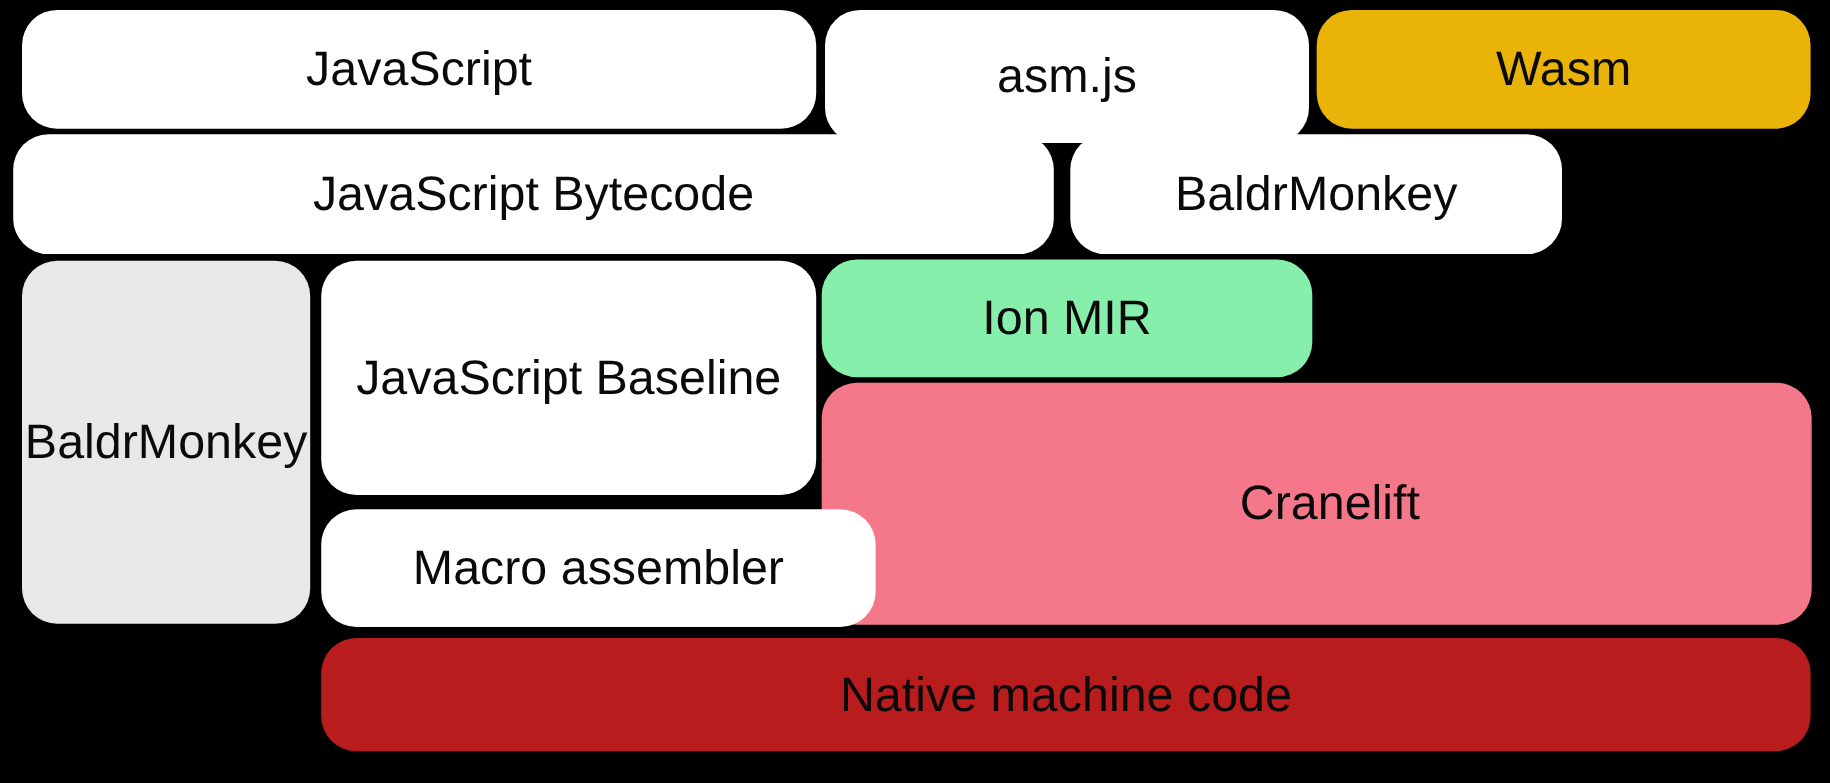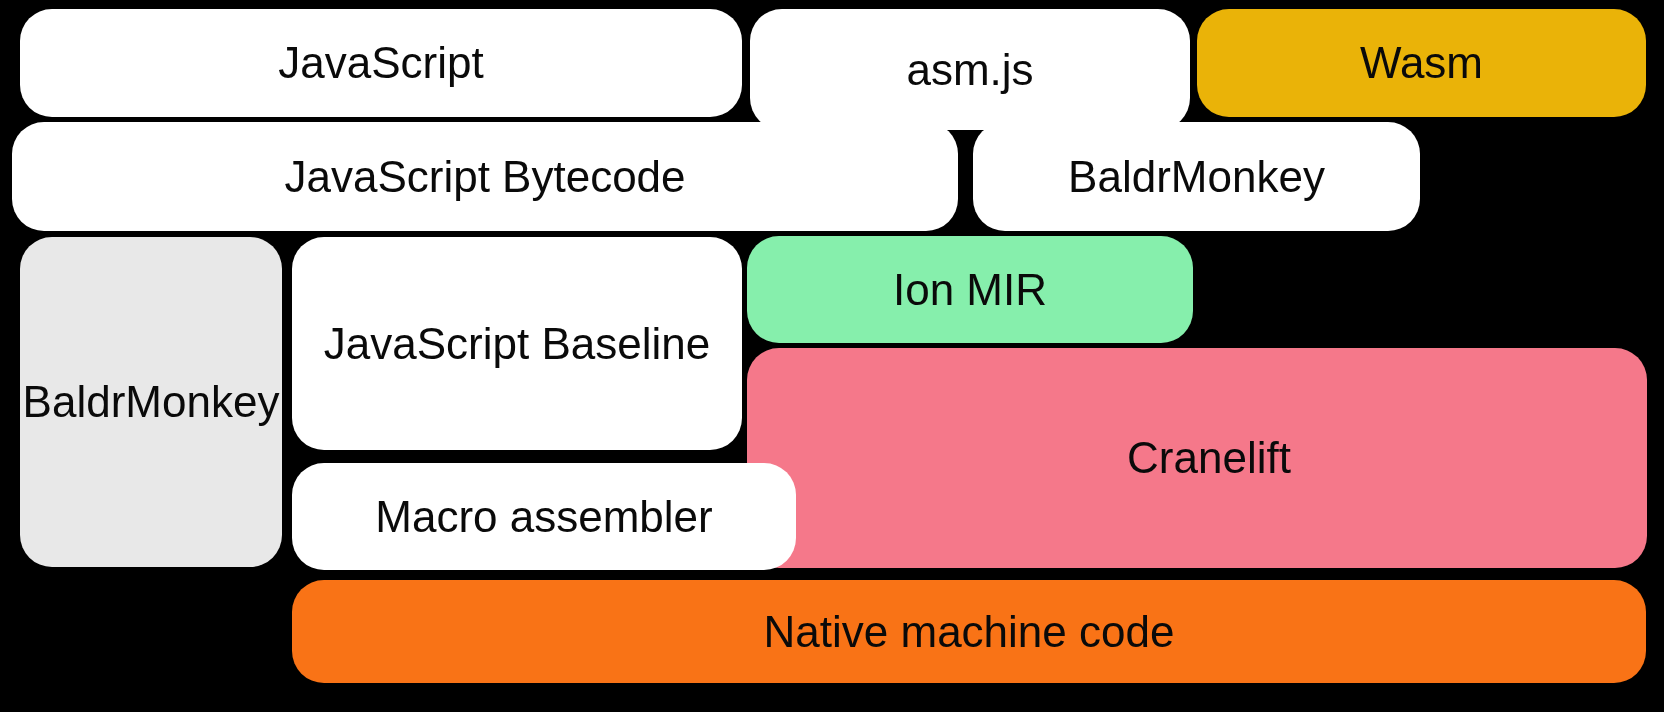--- a/index.html
+++ b/index.html
@@ -59,15 +59,15 @@
   <div class="box b-interpreter" style="background-color: rgb(232, 232, 232);">BaldrMonkey</div>
 
   <div class="box b-baseline" style="background-color: rgb(255, 255, 255);">JavaScript Baseline</div>
 
   <div class="box b-ionmir" style="background-color: #86efac;">Ion MIR</div>
 
   <div class="box b-cranelift" style="background-color: rgb(245, 120, 138); padding-left: 24px;">Cranelift</div>
 
   <div class="box b-macro" style="background-color: rgb(255, 255, 255);">Macro assembler</div>
 
-  <div class="box b-native" style="background-color: #f97316;">Native machine code</div>
+  <div class="box b-native" style="background-color: #b91c1c;">Native machine code</div>
 
 </div>
 
 </body></html>

